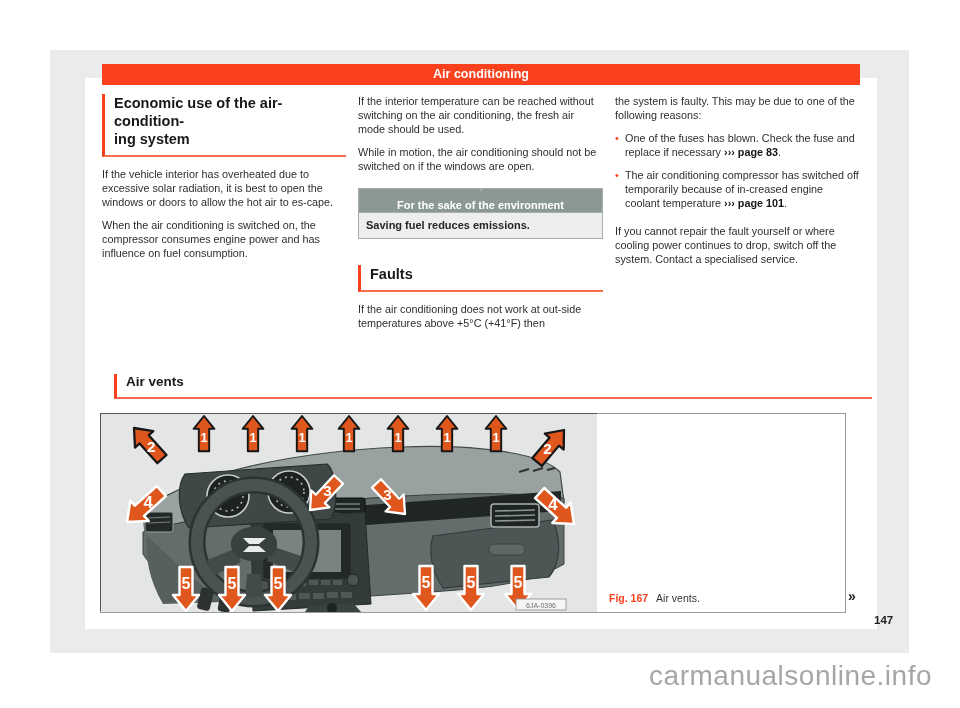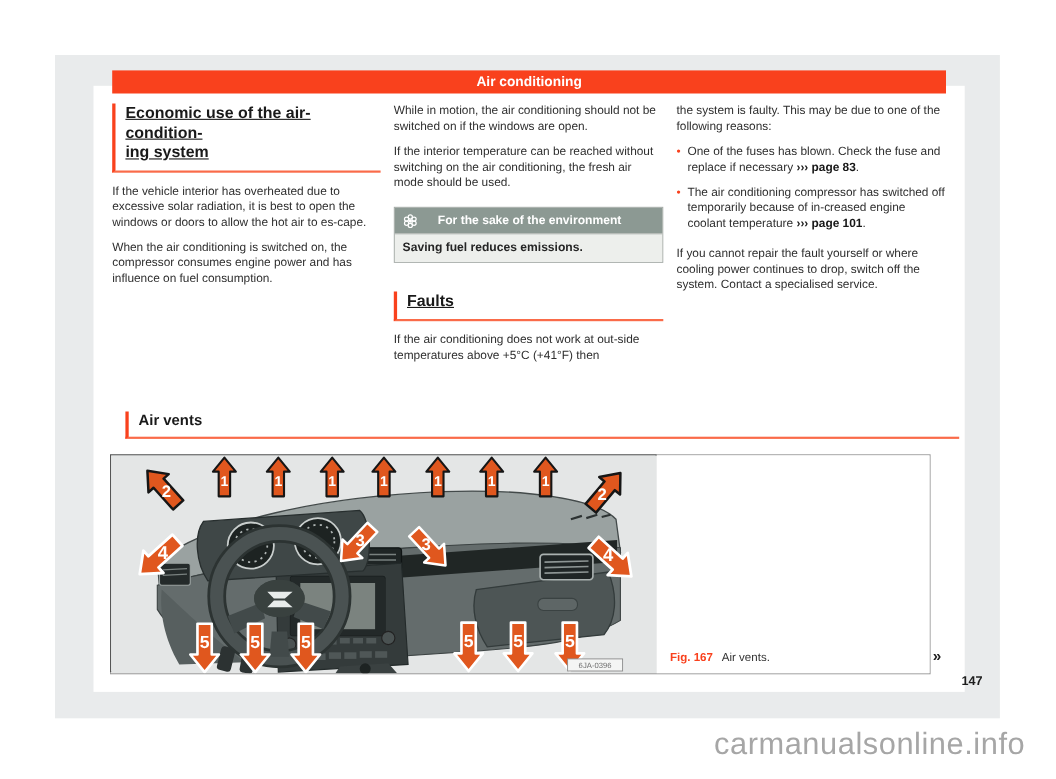--- a/index.html
+++ b/index.html
@@ -20,25 +20,25 @@
   .col3 { left:615px; }
   .col p { margin-bottom:9px; }
 
   .note-box { background:#edefec; border:1px solid #b9bcb8; margin-left:-4px; width:247px;
               padding:6px 8px 7px 8px; font-weight:700; color:#1c1c1c; line-height:14.5px;
               margin-top:5px; margin-bottom:31px; }
 
   .h2 { font-size:14.5px; line-height:18px; font-weight:700; color:#191919;
         border-left:3px solid #f9411d; padding-left:9px; padding-bottom:7px;
         border-bottom:2px solid #fa6b49; margin-bottom:10px; }
-  .h2 span { display:block;text-decoration:underline; }
+  .h2 span { display:block; }
 
   .env-box { border:1px solid #a9aeab; margin:15px 0 26px 0; }
   .env-head { background:#8c9993; color:#ffffff; font-weight:700; font-size:11px;
-              height:23px; display:flex; align-items:center; gap:18px; padding:0 7px; }
+              height:23px; display:flex; align-items:center; gap:7px; padding:0 7px;flex-direction:column; }
   .env-body { background:#edefec; border-top:1px solid #a9aeab; font-weight:700;
               color:#252525; font-size:11px; padding:5px 7px 6px 7px; }
 
   .bullet-para { position:relative; padding-left:10px; margin-bottom:9px; }
   .bullet-mark { position:absolute; left:0; top:0; color:#f9411d; }
   .ref { font-weight:700; color:#161616; white-space:nowrap; }
 
   .airvents-head { position:absolute; left:102px; top:374px; width:758px;
                    font-size:13.5px; font-weight:700; color:#191919;
                    border-left:3px solid #f9411d; padding-left:9px; padding-bottom:8px;
@@ -72,22 +72,22 @@
   <div class="col col1">
     <div class="h2">
       <span>Economic use of the air-condition-</span>
       <span>ing system</span>
     </div>
     <p>If the vehicle interior has overheated due to excessive solar radiation, it is best to open the windows or doors to allow the hot air to es-cape.</p>
     <p>When the air conditioning is switched on, the compressor consumes engine power and has influence on fuel consumption.</p>
   </div>
 
   <div class="col col2">
+    <p>If the interior temperature can be reached without switching on the air conditioning, the fresh air mode should be used.</p>
     <p>While in motion, the air conditioning should not be switched on if the windows are open.</p>
-    <p>If the interior temperature can be reached without switching on the air conditioning, the fresh air mode should be used.</p>
 
     <div class="env-box">
       <div class="env-head">
         <svg width="14" height="14" viewBox="0 0 14 14">
           <g fill="none" stroke="#ffffff" stroke-width="1.1">
             <circle cx="7" cy="3.2" r="1.9"></circle>
               <circle cx="10.4" cy="5.2" r="1.9"></circle>
             <circle cx="10.4" cy="8.9" r="1.9"></circle>
               <circle cx="7" cy="10.9" r="1.9"></circle>
             <circle cx="3.6" cy="8.9" r="1.9"></circle>

